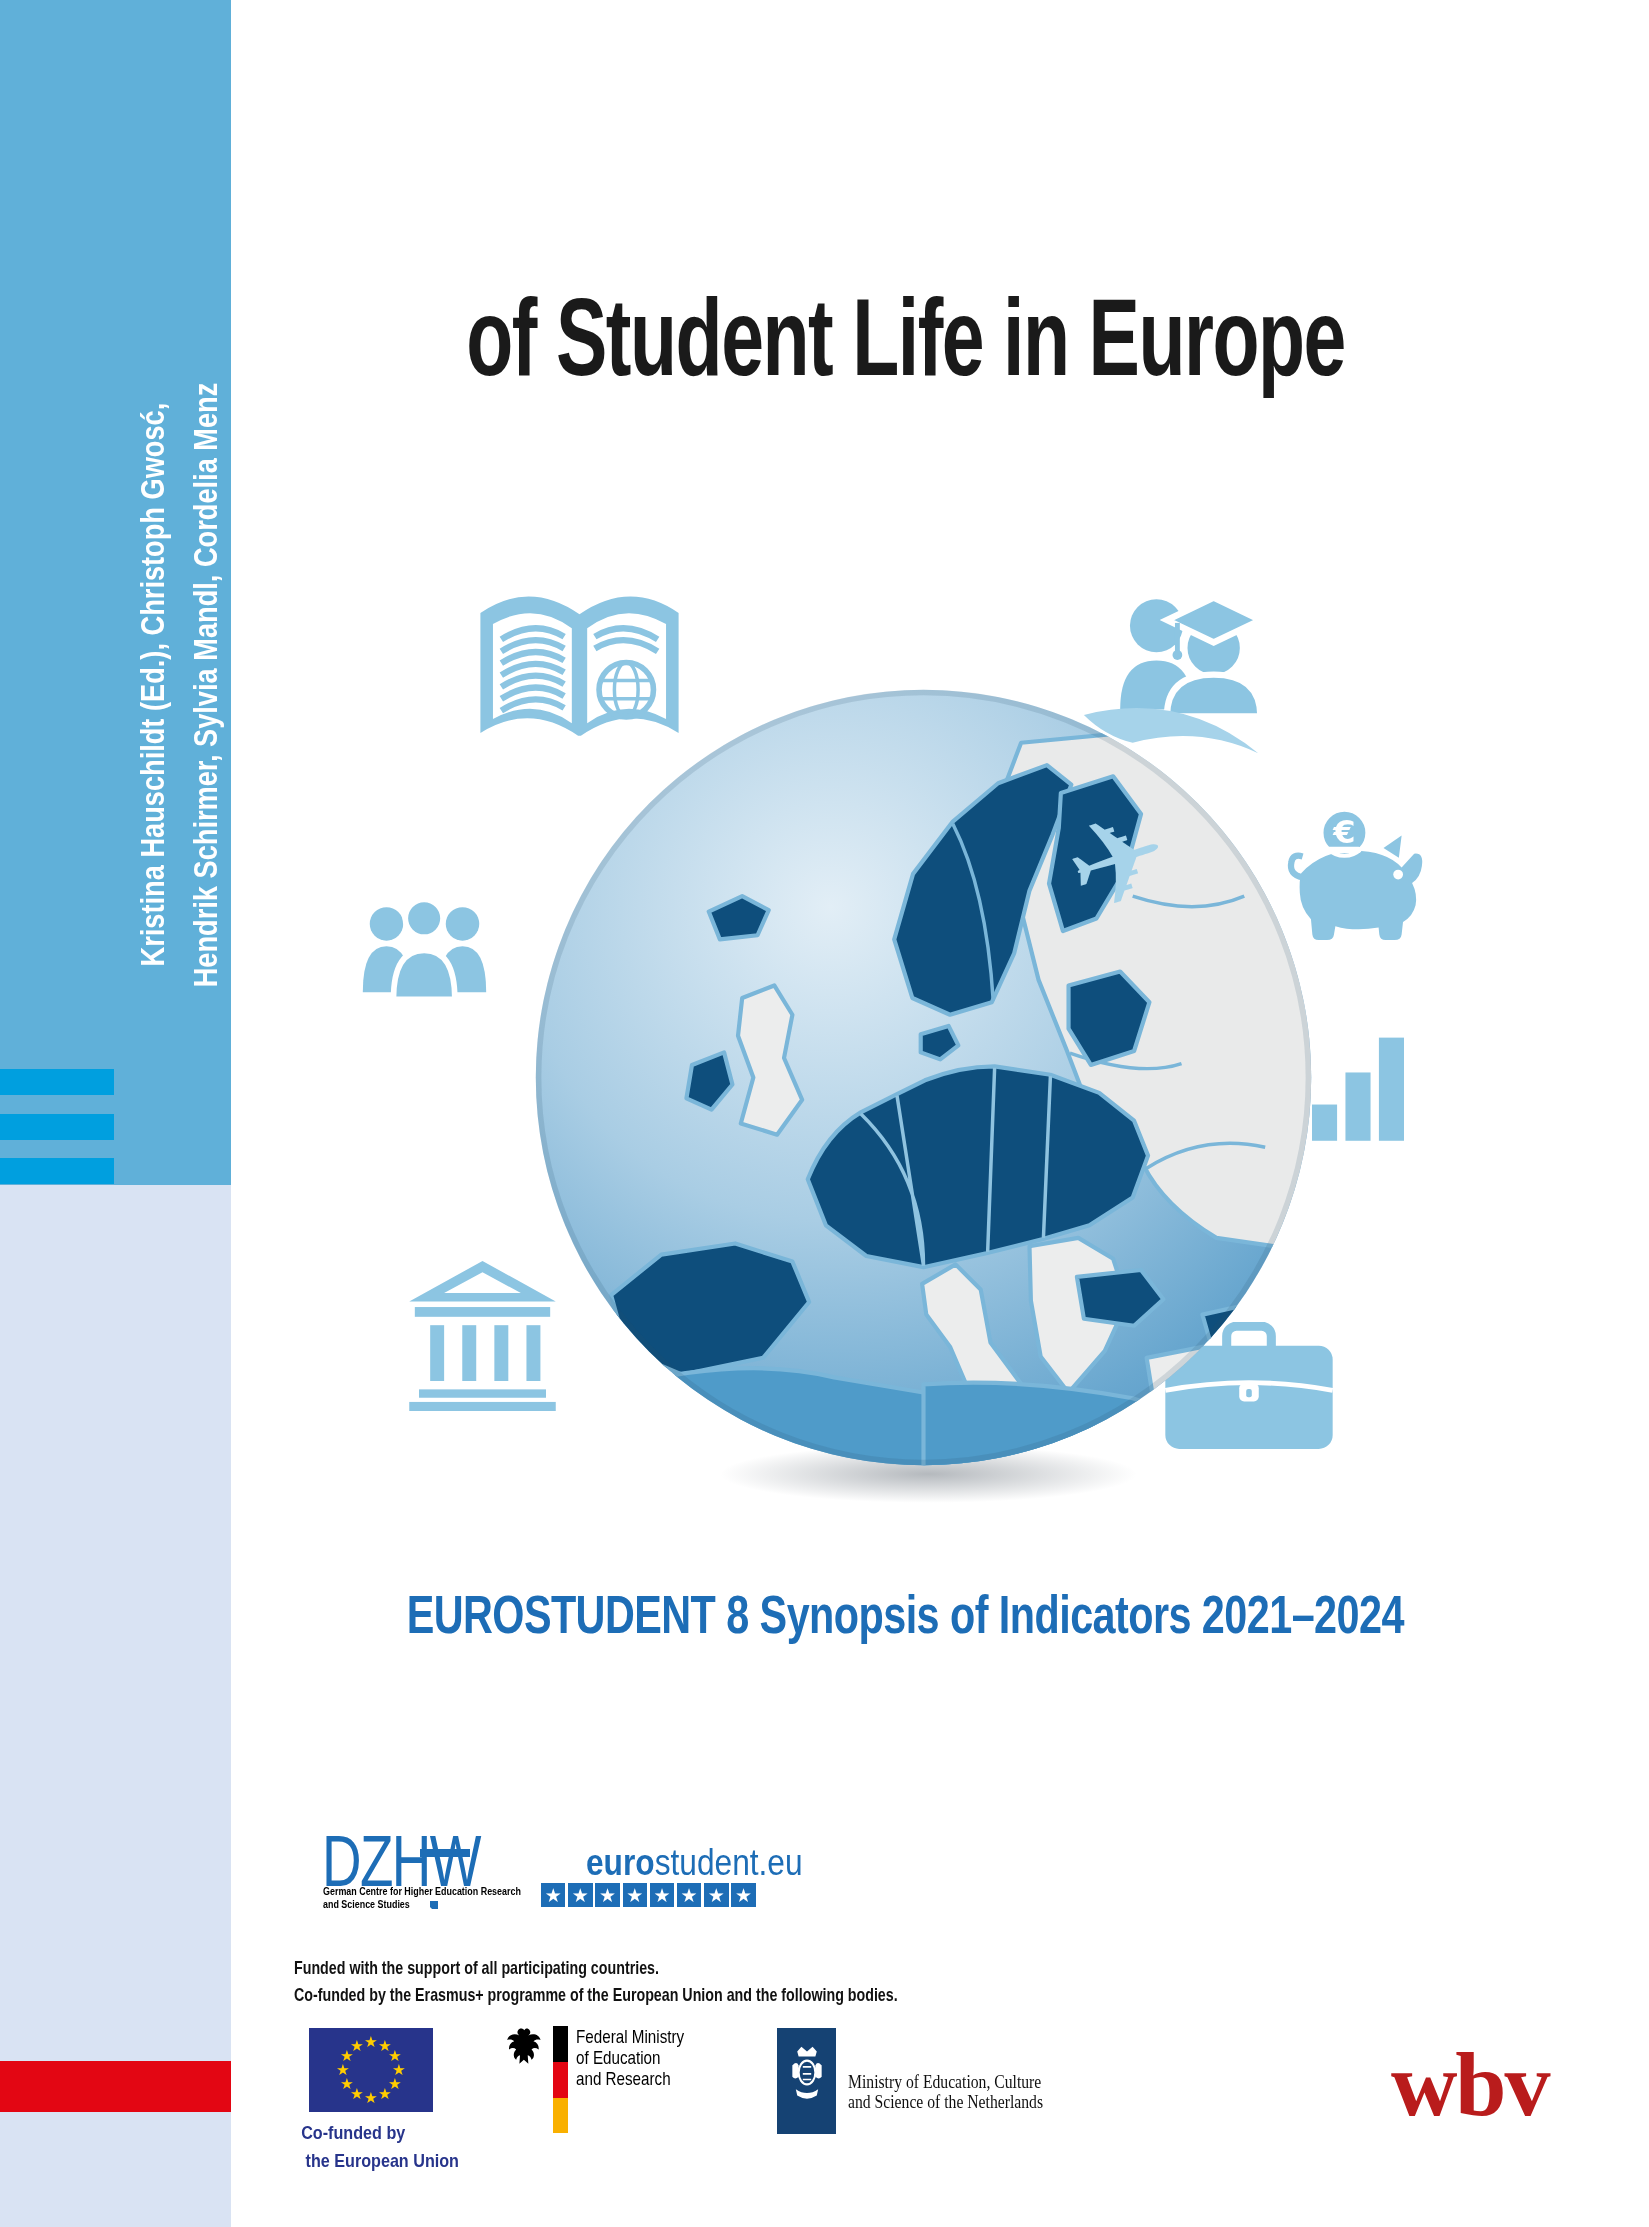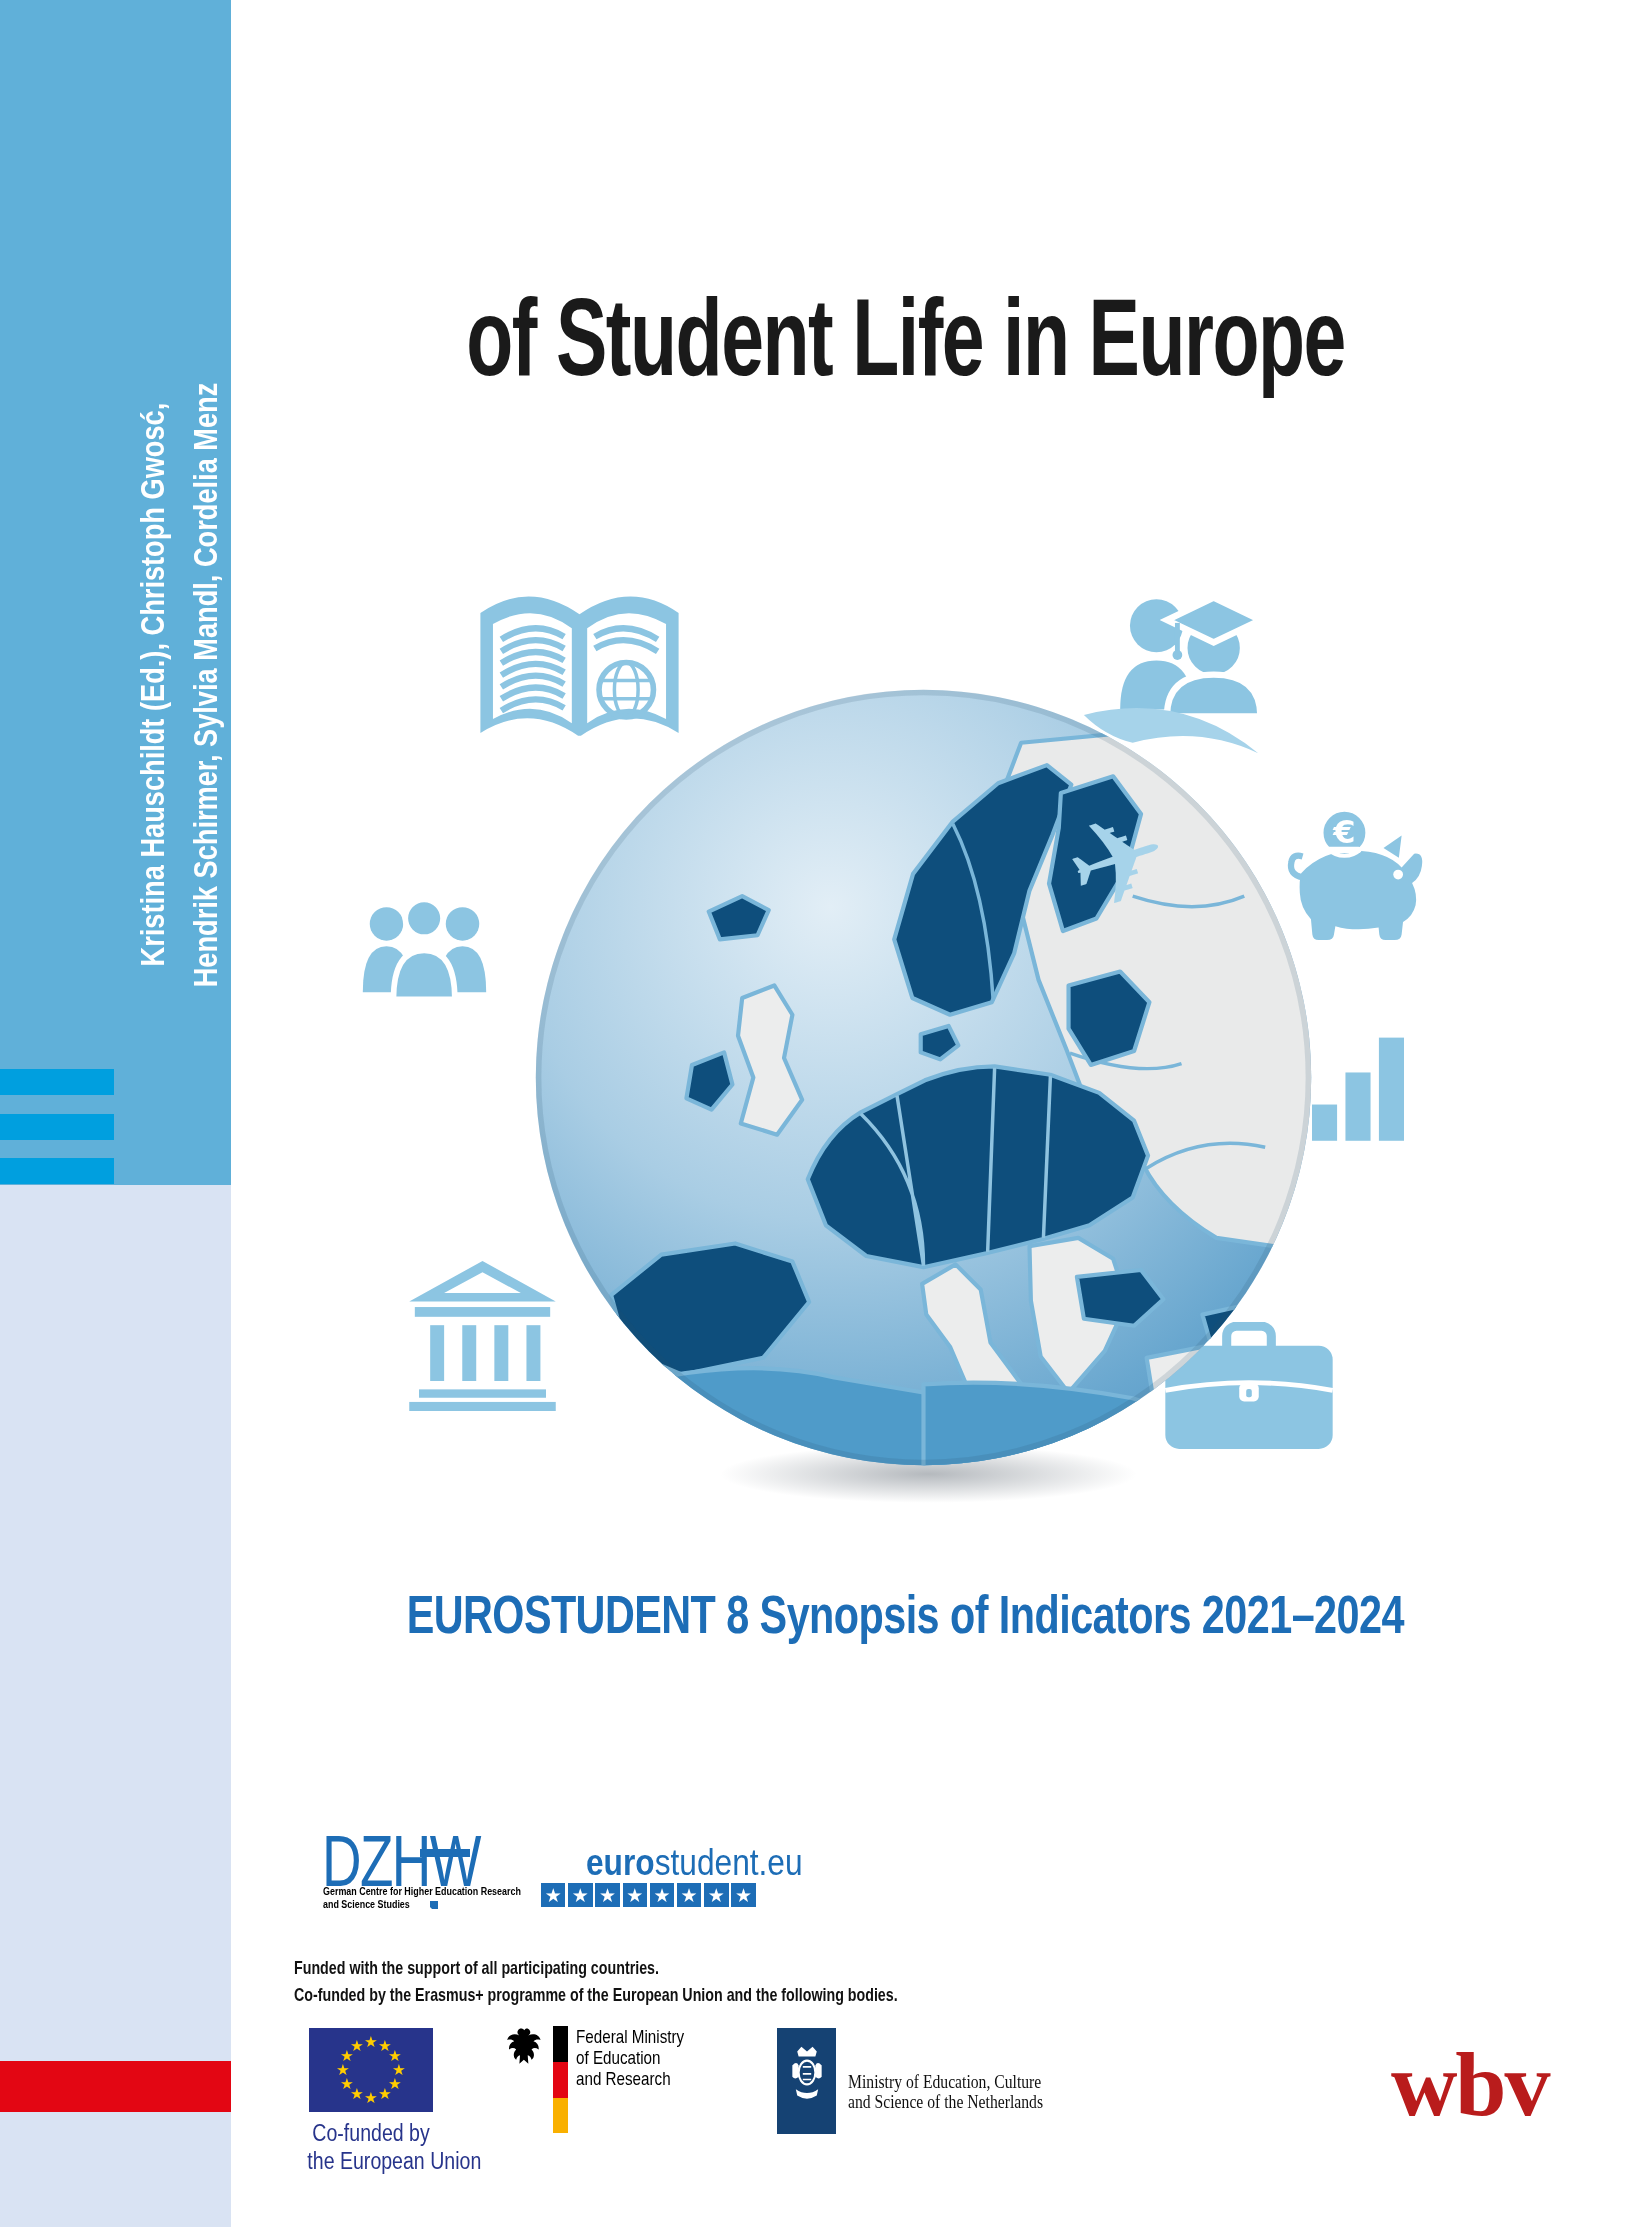--- a/index.html
+++ b/index.html
@@ -48,22 +48,22 @@
   .eurostudent-word{position:absolute;left:541px;top:1845px;color:#1d6db6;font-size:36px;line-height:1;margin-left:45px;}
   .es-stars{position:absolute;left:541px;top:1883px;display:flex;gap:2.8px;}
   .es-star{width:24.4px;height:24.4px;background:#1d6db6;color:#fff;font-size:19px;line-height:25px;
            text-align:center;font-family:"DejaVu Sans",sans-serif;}
 
   .funding{position:absolute;left:294px;top:1946px;color:#111;font-weight:bold;font-size:19px;line-height:27px;margin-top:8px;}
 
   .eu-flag{position:absolute;left:309px;top:2028px;width:124px;height:84px;background:#27348b;}
   .eu-star{position:absolute;transform:translate(-50%,-50%);color:#ffcc00;font-size:15.4px;
            font-family:"DejaVu Sans",sans-serif;}
-  .eu-caption{position:absolute;left:292px;top:2119px;width:159px;text-align:center;color:#27348b;
-              font-weight:normal;font-size:23px;line-height:28px;}
+  .eu-caption{position:absolute;left:292px;top:2119px;width:159px;color:#27348b;
+              font-weight:bold;font-size:19px;line-height:28px;}
 
   .bmbf-eagle{position:absolute;left:504px;top:2026px;}
   .bmbf-bar{position:absolute;left:553px;top:2026px;width:14.7px;height:106px;}
   .bmbf-bar div{width:100%;}
   .bmbf-black{height:36px;background:#000;}
   .bmbf-red{height:36px;background:#e30613;}
   .bmbf-gold{height:35px;background:#f9b000;}
   .bmbf-text{position:absolute;left:576px;top:2026px;color:#000;font-size:19px;line-height:21px;}
 
   .nl-banner{position:absolute;left:777px;top:2028px;width:59px;height:106px;background:#154273;}

